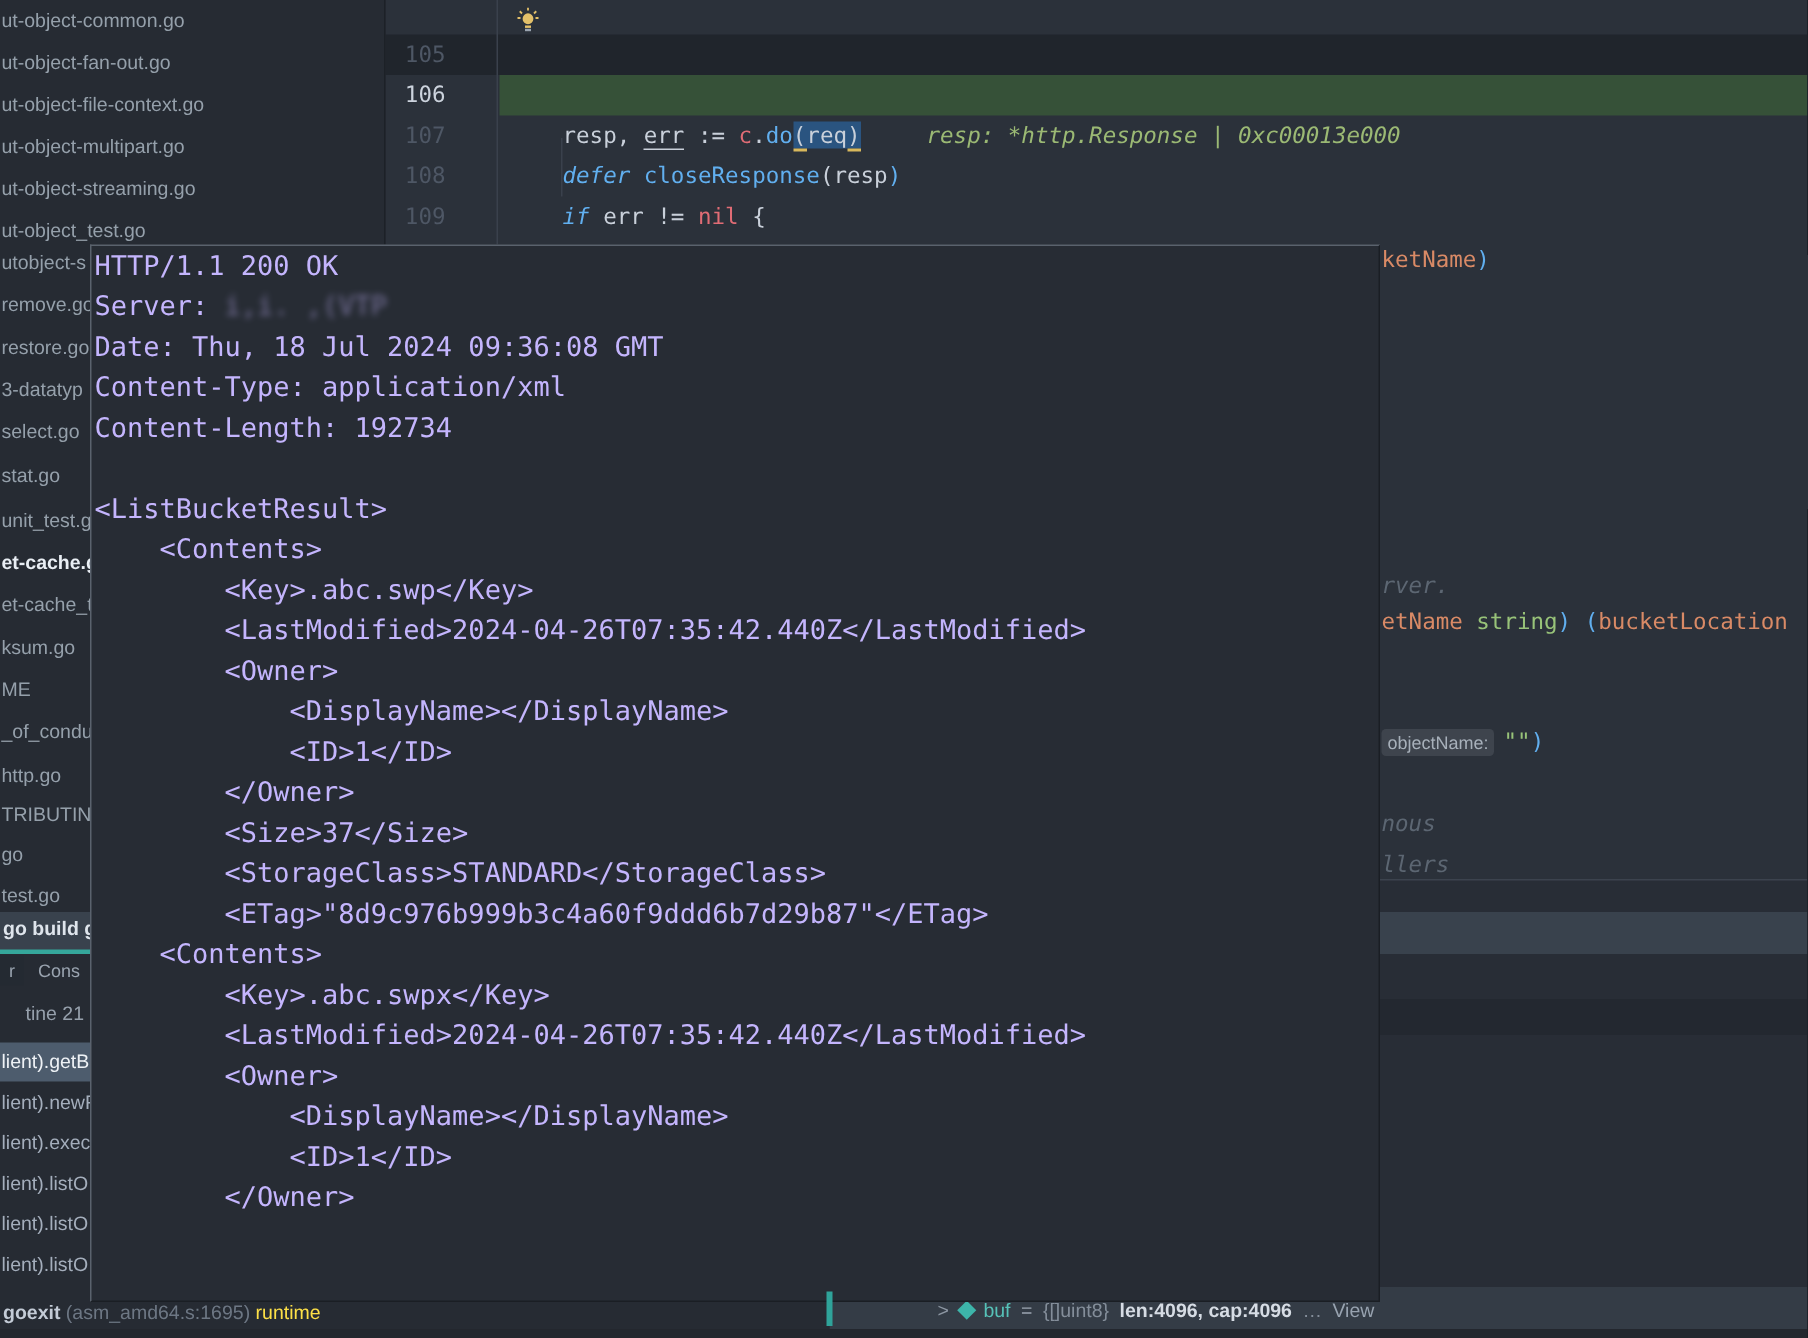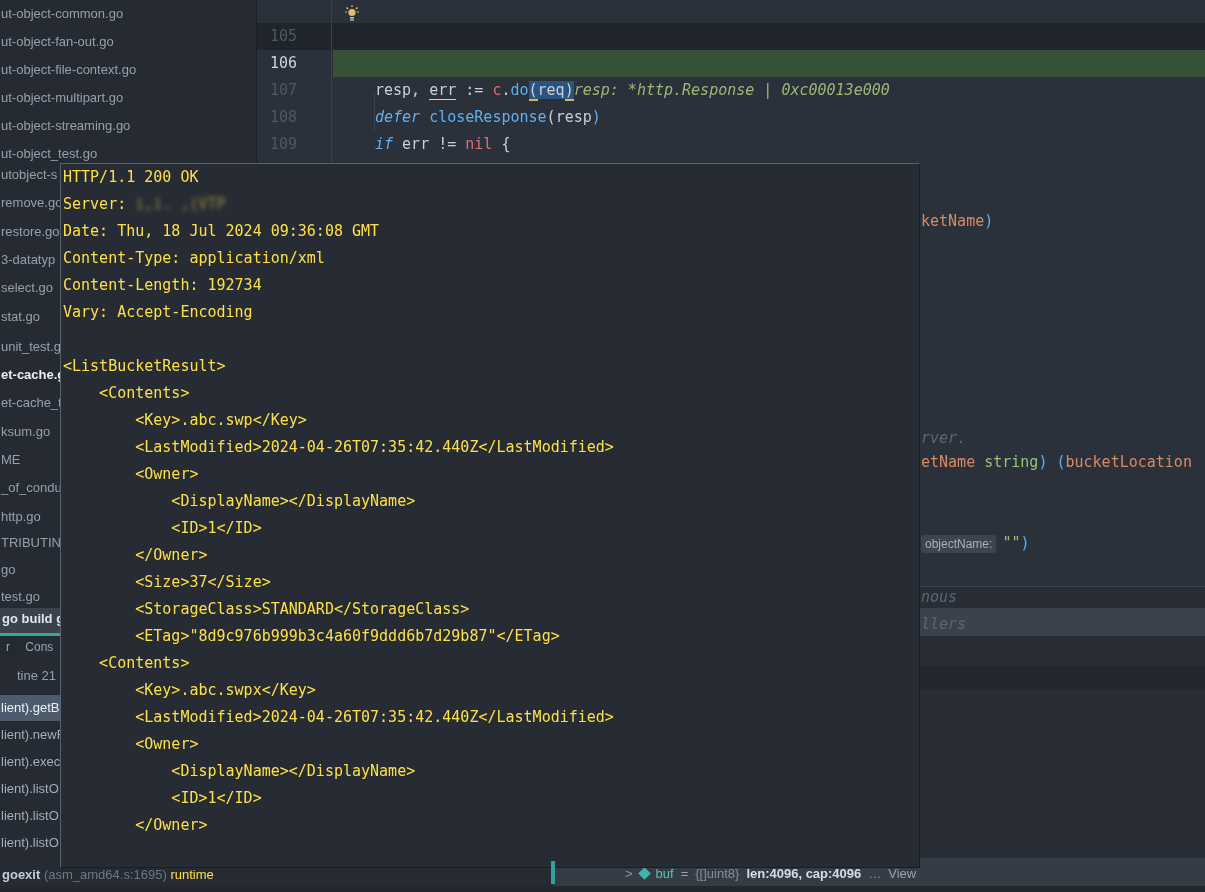--- a/index.html
+++ b/index.html
@@ -27,24 +27,24 @@
   .tok-def{color:#c9d0da}
   .tok-kw{color:#61afef;font-style:italic}
   .tok-fn{color:#61afef}
   .tok-red{color:#e06c75}
   .tok-str{color:#98c379}
   .tok-com{color:#5c6672;font-style:italic}
   .tok-orange{color:#d98a66}
   .u-err{border-bottom:1px solid #c9d0da;}
   .sel-box{background:#2a5480;}
   .paren-match{border-bottom:2px solid #d8b85c;}
-  .dbg-hint{color:#9bb974;font-style:italic;}
+  .dbg-hint{color:#9bb974;font-style:italic;margin-left:44px;}
   
   .frag{position:absolute;left:921px;height:27px;line-height:27px;font-size:15px;
-    white-space:pre;z-index:3;margin-top:48px;}
+    white-space:pre;z-index:3;}
   .param-chip{background:#3e444d;color:#a7b0ba;font-family:"Liberation Sans",sans-serif;
     font-size:12px;border-radius:3px;padding:2px 4px;margin-right:6px;}
   
   #band-header{left:0;top:608px;right:0;height:28px;background:#39424d;z-index:1;}
   #tab-underline{left:0;top:633px;width:78px;height:3px;background:#35a79b;z-index:2;}
   #band-dark{left:553px;top:666px;right:0;height:24px;background:#232830;z-index:1;}
   #right-lower{left:920px;top:586px;right:0;height:272px;background:#282d36;z-index:0;}
   #right-divider{left:920px;top:586px;right:0;height:1px;background:#3c434e;z-index:1;}
   #left-lower{left:0;top:612px;width:257px;height:280px;background:#262b33;z-index:0;}
   #session-title{left:2px;top:611px;font-size:13px;font-weight:bold;color:#dfe5ec;
@@ -54,21 +54,21 @@
   .tab-frag.sel{background:#242a32;}
   #threads-row{left:1px;top:668px;font-size:13px;color:#96a0ac;z-index:2;white-space:nowrap;padding-left:16px;}
   .frame-item{position:absolute;left:1px;height:18px;font-size:13px;color:#a4aebc;
     white-space:nowrap;z-index:2;}
   #frame-sel-bg{left:0;top:695px;width:552px;height:26px;background:#4d5c6d;z-index:1;}
   .frame-item.sel{color:#eef2f6;}
   
   #popup{left:60px;top:163px;width:858px;height:703px;background:#272c34;
     border:1px solid #5a626d;border-right-color:#1a1e24;border-bottom-color:#1a1e24;
     z-index:10;overflow:hidden;}
-  .pp-line{height:27px;line-height:27px;font-size:15px;color:#fde047;white-space:pre;
+  .pp-line{height:27px;line-height:27px;font-size:18px;color:#c4b5fd;white-space:pre;
     padding-left:2px;}
   .blurred{filter:blur(2px);opacity:.5;}
   
   #bottom-strip{left:553px;top:858px;right:0;height:28px;background:#343c46;z-index:3;}
   #teal-bar{left:551px;top:861px;width:4px;height:23px;background:#2fa39a;z-index:11;}
   #goexit-row{left:0;top:864px;width:551px;height:22px;background:#262b33;z-index:3;
     font-size:13px;line-height:22px;white-space:nowrap;padding-left:2px;}
   .gx-fn{color:#c3cbd6;font-weight:bold;}
   .gx-loc{color:#6d7784;}
   .gx-pkg{color:#fde047;}
@@ -188,21 +188,20 @@
   <div class="frame-item" style="top:781px">lient).listO</div>
   <div class="frame-item" style="top:808px">lient).listO</div>
   <div class="frame-item" style="top:835px">lient).listO</div>
 
   <div id="popup" class="abs mono">
     <div class="pp-line">HTTP/1.1 200 OK</div>
     <div class="pp-line"><span>Server: </span><span class="blurred">i,i. ,(VTP</span></div>
     <div class="pp-line">Date: Thu, 18 Jul 2024 09:36:08 GMT</div>
     <div class="pp-line">Content-Type: application/xml</div>
     <div class="pp-line">Content-Length: 192734</div>
-    <div class="pp-line">Vary: Accept-Encoding</div>
     <div class="pp-line"></div>
     <div class="pp-line">&lt;ListBucketResult&gt;</div>
     <div class="pp-line">    &lt;Contents&gt;</div>
     <div class="pp-line">        &lt;Key&gt;.abc.swp&lt;/Key&gt;</div>
     <div class="pp-line">        &lt;LastModified&gt;2024-04-26T07:35:42.440Z&lt;/LastModified&gt;</div>
     <div class="pp-line">        &lt;Owner&gt;</div>
     <div class="pp-line">            &lt;DisplayName&gt;&lt;/DisplayName&gt;</div>
     <div class="pp-line">            &lt;ID&gt;1&lt;/ID&gt;</div>
     <div class="pp-line">        &lt;/Owner&gt;</div>
     <div class="pp-line">        &lt;Size&gt;37&lt;/Size&gt;</div>

